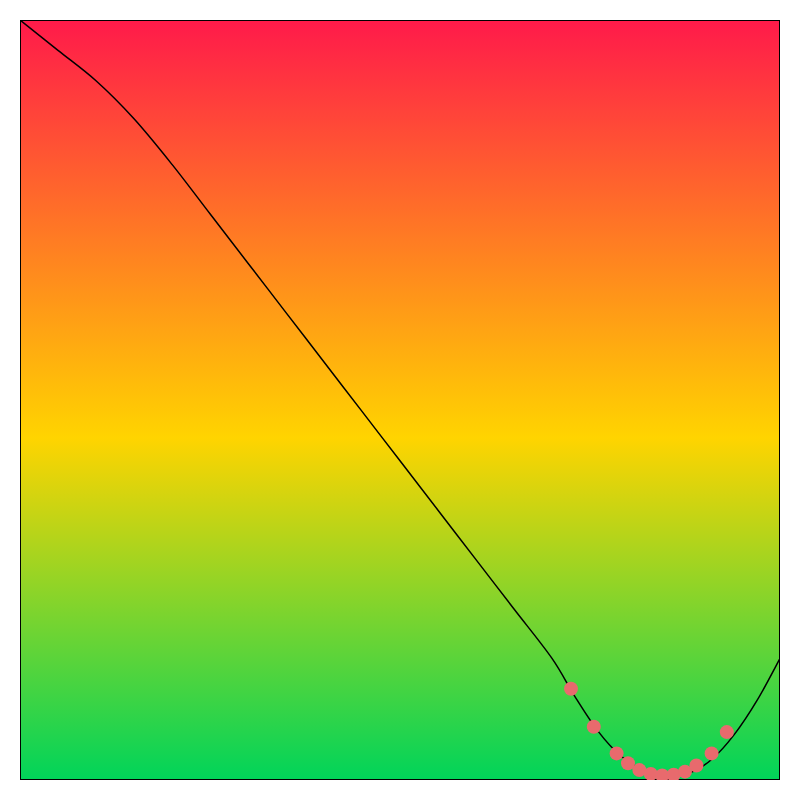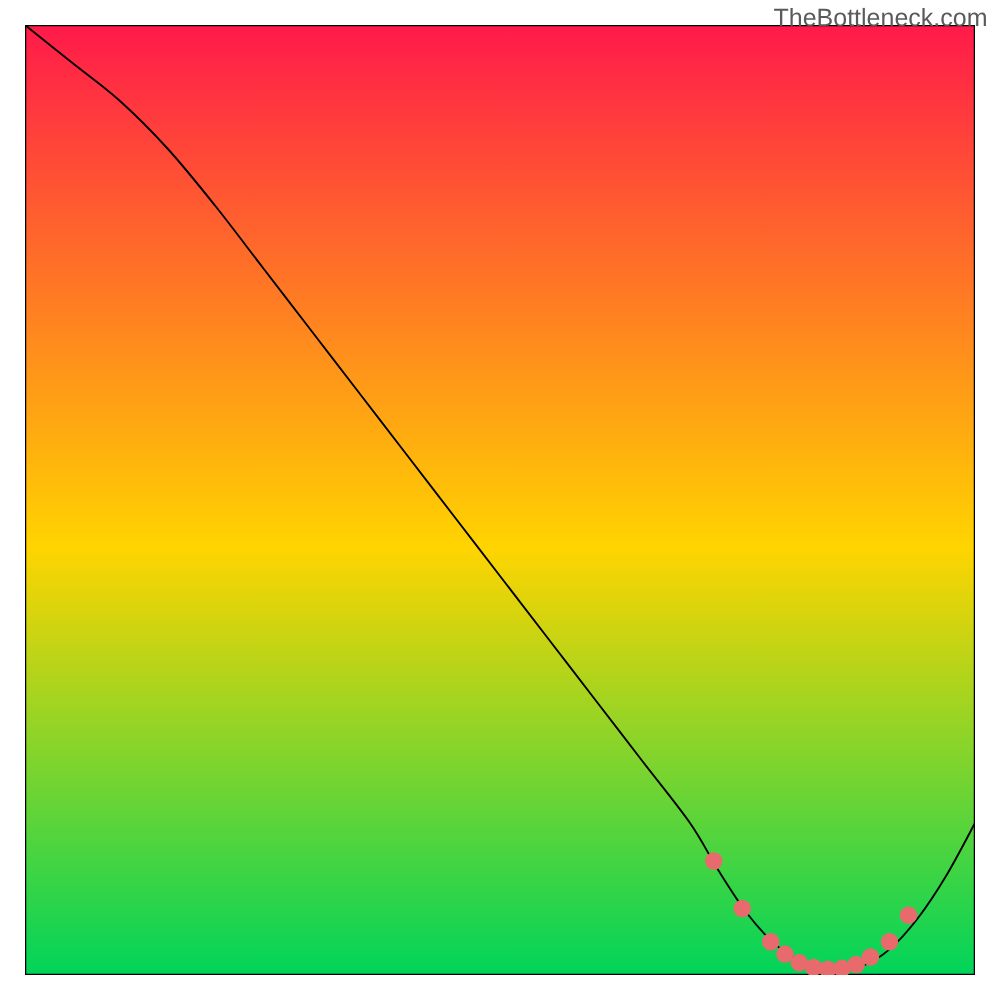--- a/index.html
+++ b/index.html
@@ -33,21 +33,20 @@
     height: 760px;
   }
   svg {
     display: block;
   }
 </style>
 </head>
 <body>
 
 <div class="container">
-  <div class="watermark">TheBottleneck.com</div>
   <div class="plot">
     <svg id="chart-svg" width="760" height="760" viewBox="0 0 760 760">
       <defs>
         <linearGradient id="bg-grad" x1="0" y1="0" x2="0" y2="1">
           <stop id="g-stop-0" offset="0%" stop-color="#ff1a4a"></stop>
           <stop id="g-stop-1" offset="55.00000000000001%" stop-color="#ffd400"></stop>
           <stop id="g-stop-2" offset="100%" stop-color="#00d45a"></stop>
         </linearGradient>
       </defs>
       <rect x="0" y="0" width="760" height="760" fill="url(#bg-grad)"></rect>

